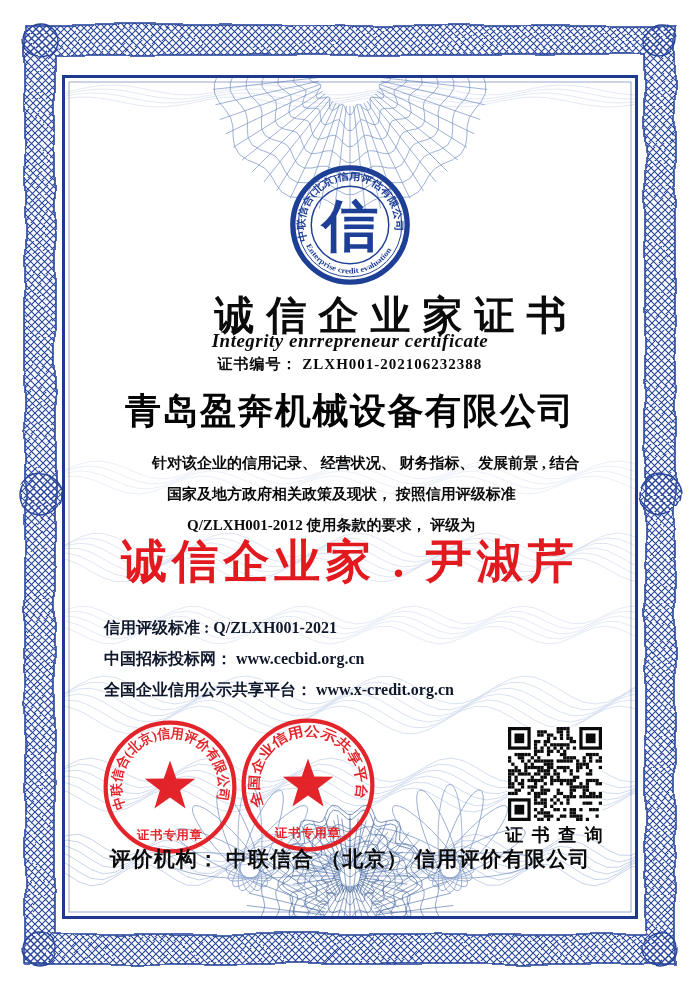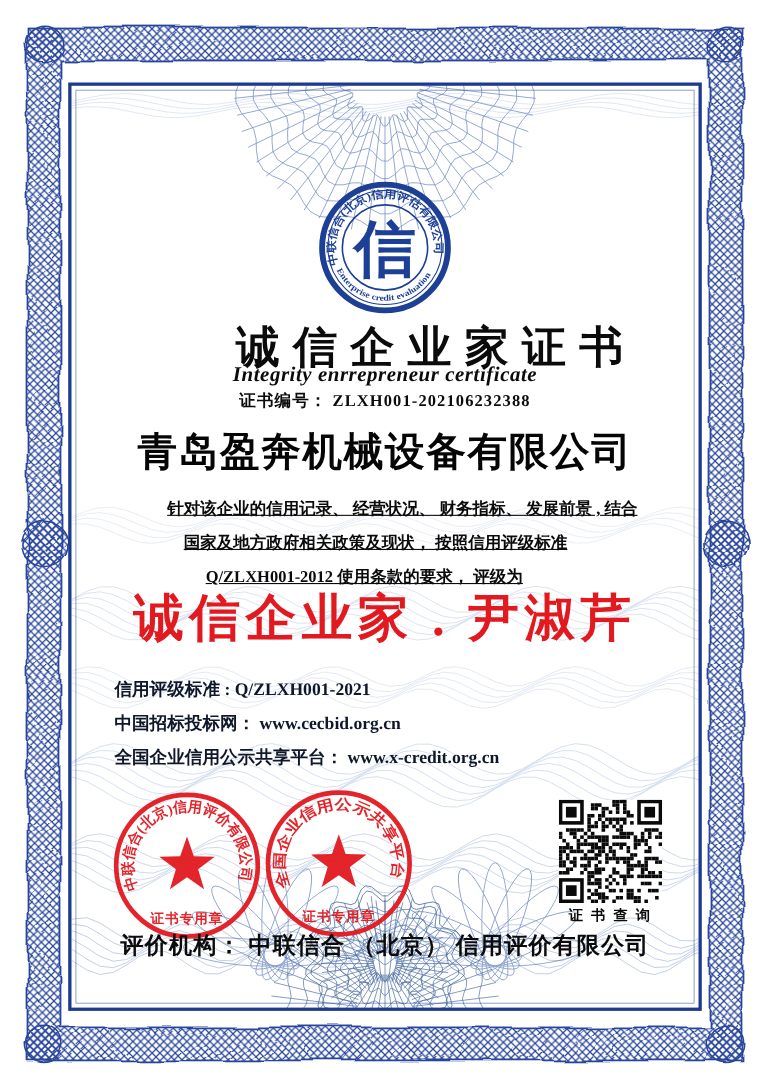--- a/index.html
+++ b/index.html
@@ -6,21 +6,21 @@
   .page{position:relative;width:700px;height:989px;background:#ffffff;overflow:hidden;
         font-family:"Liberation Serif","DejaVu Serif",serif;color:#111;}
   .layer{position:absolute;left:0;top:0;}
   
   .ctext{position:absolute;left:0;width:700px;text-align:center;white-space:nowrap;}
   .title{top:288px;font-size:40px;font-weight:bold;color:#0b0b0b;letter-spacing:1px;padding-left:41px;}
   .subtitle{top:330px;font-size:19px;font-weight:bold;letter-spacing:0.5px;color:#0b0b0b;font-style:italic;}
   .certno{top:355px;font-size:15px;font-weight:bold;letter-spacing:1px;color:#0b0b0b;}
   .company{top:387px;font-size:36px;font-weight:bold;letter-spacing:1.5px;color:#050505;}
   .bodytxt{position:absolute;top:448px;left:0;width:700px;font-size:15px;font-weight:bold;
-           line-height:31px;color:#0b0b0b;text-decoration:underline;}
+           line-height:31px;color:#0b0b0b;}
   .bodytxt div{white-space:nowrap;}
   .bl0{padding-left:152px;}
   .bl1{padding-left:167px;}
   .bl2{padding-left:187px;}
   .award{top:531px;font-size:46px;font-weight:bold;letter-spacing:5px;color:#e2191f;}
   .details{position:absolute;top:612px;left:104px;font-size:16px;font-weight:bold;
            line-height:31px;color:#0f172a;}
   .details div{white-space:nowrap;}
   .footer{top:845px;font-size:21px;font-weight:bold;letter-spacing:1px;color:#0b0b0b;}
   
@@ -33,21 +33,21 @@
   .seal{position:absolute;width:142px;height:142px;opacity:0.95;}
   .seal1{left:99px;top:716px;}
   .seal2{left:237px;top:714px;}
   .seal-ring{fill:none;stroke:#e2191f;stroke-width:4.5px;}
   .seal-star{fill:#e2191f;}
   .seal-arc{font-size:14px;font-weight:bold;fill:#e2191f;}
   .seal-bottom{font-size:13px;font-weight:bold;fill:#e2191f;text-anchor:middle;letter-spacing:1px;}
   
   .qr{position:absolute;left:508px;top:727px;width:94px;height:94px;}
   .qr-label{position:absolute;left:496px;top:823px;width:118px;text-align:center;
-            font-size:13px;font-weight:bold;letter-spacing:2px;color:#0b0b0b;white-space:nowrap;}
+            font-size:18px;font-weight:bold;letter-spacing:2px;color:#0b0b0b;white-space:nowrap;}
 </style>
 </head>
 <body>
 
 <div class="page">
 
   <svg id="decor" class="layer" width="700" height="989" viewBox="0 0 700 989">
     <defs>
       <pattern id="hatch" width="7" height="7" patternUnits="userSpaceOnUse">
         <path d="M0 0 L7 7 M7 0 L0 7" stroke="#27449b" stroke-width="1.1" fill="none"></path>

